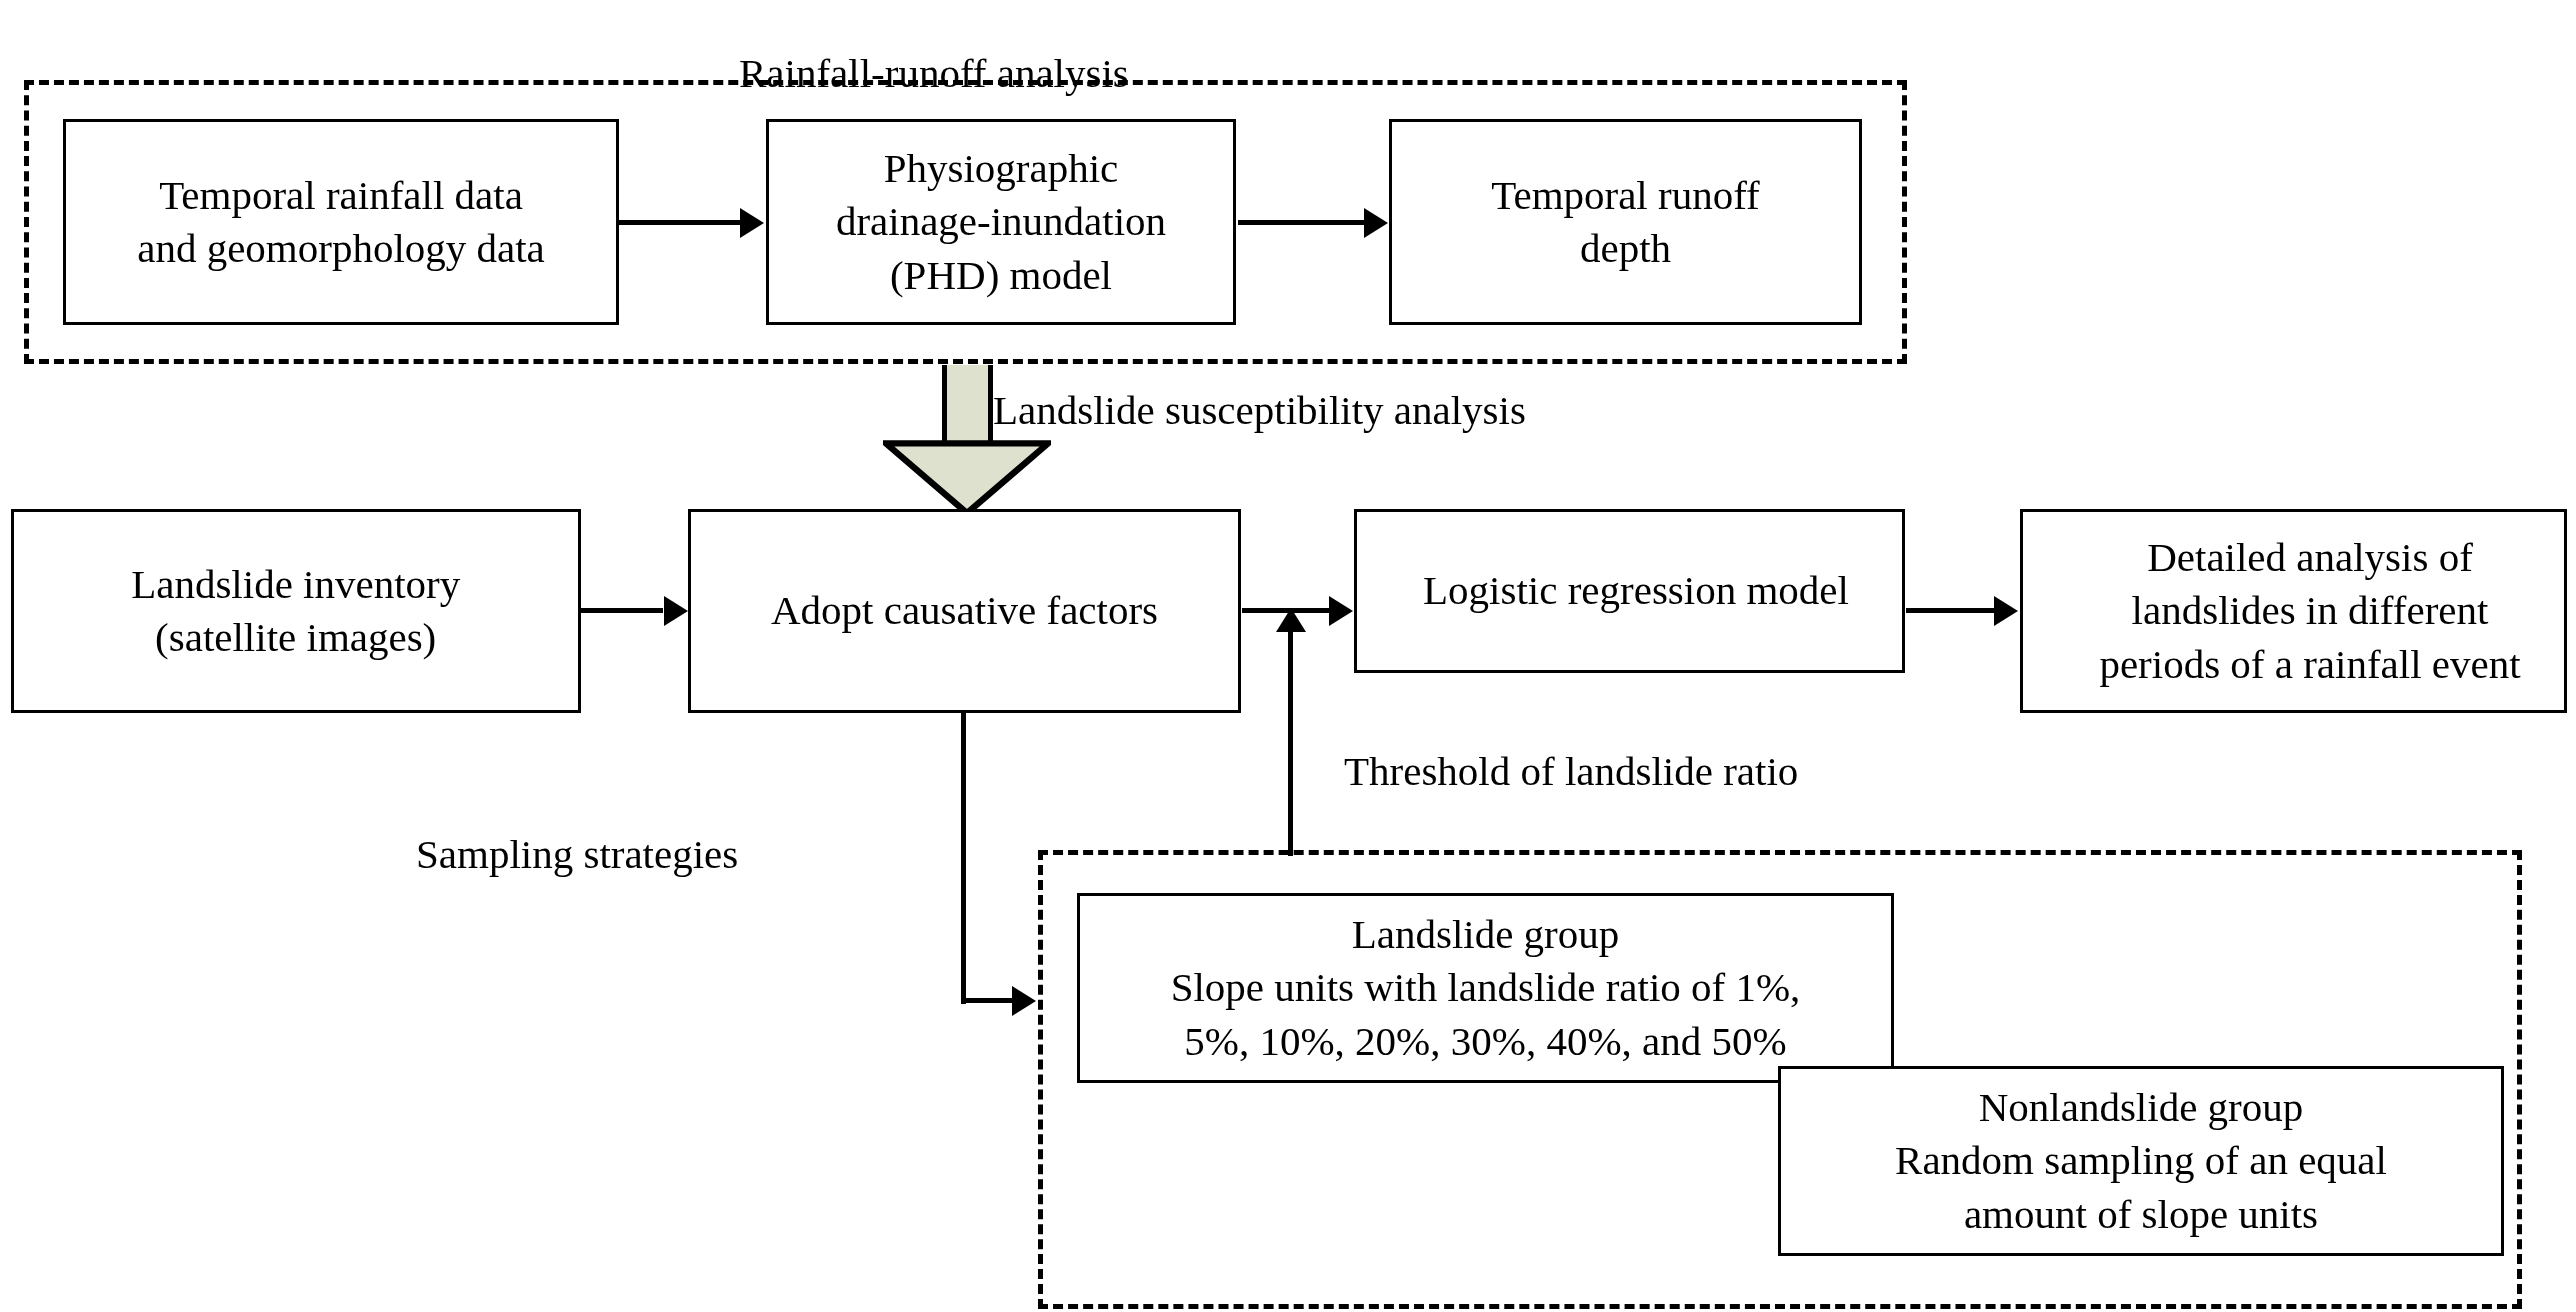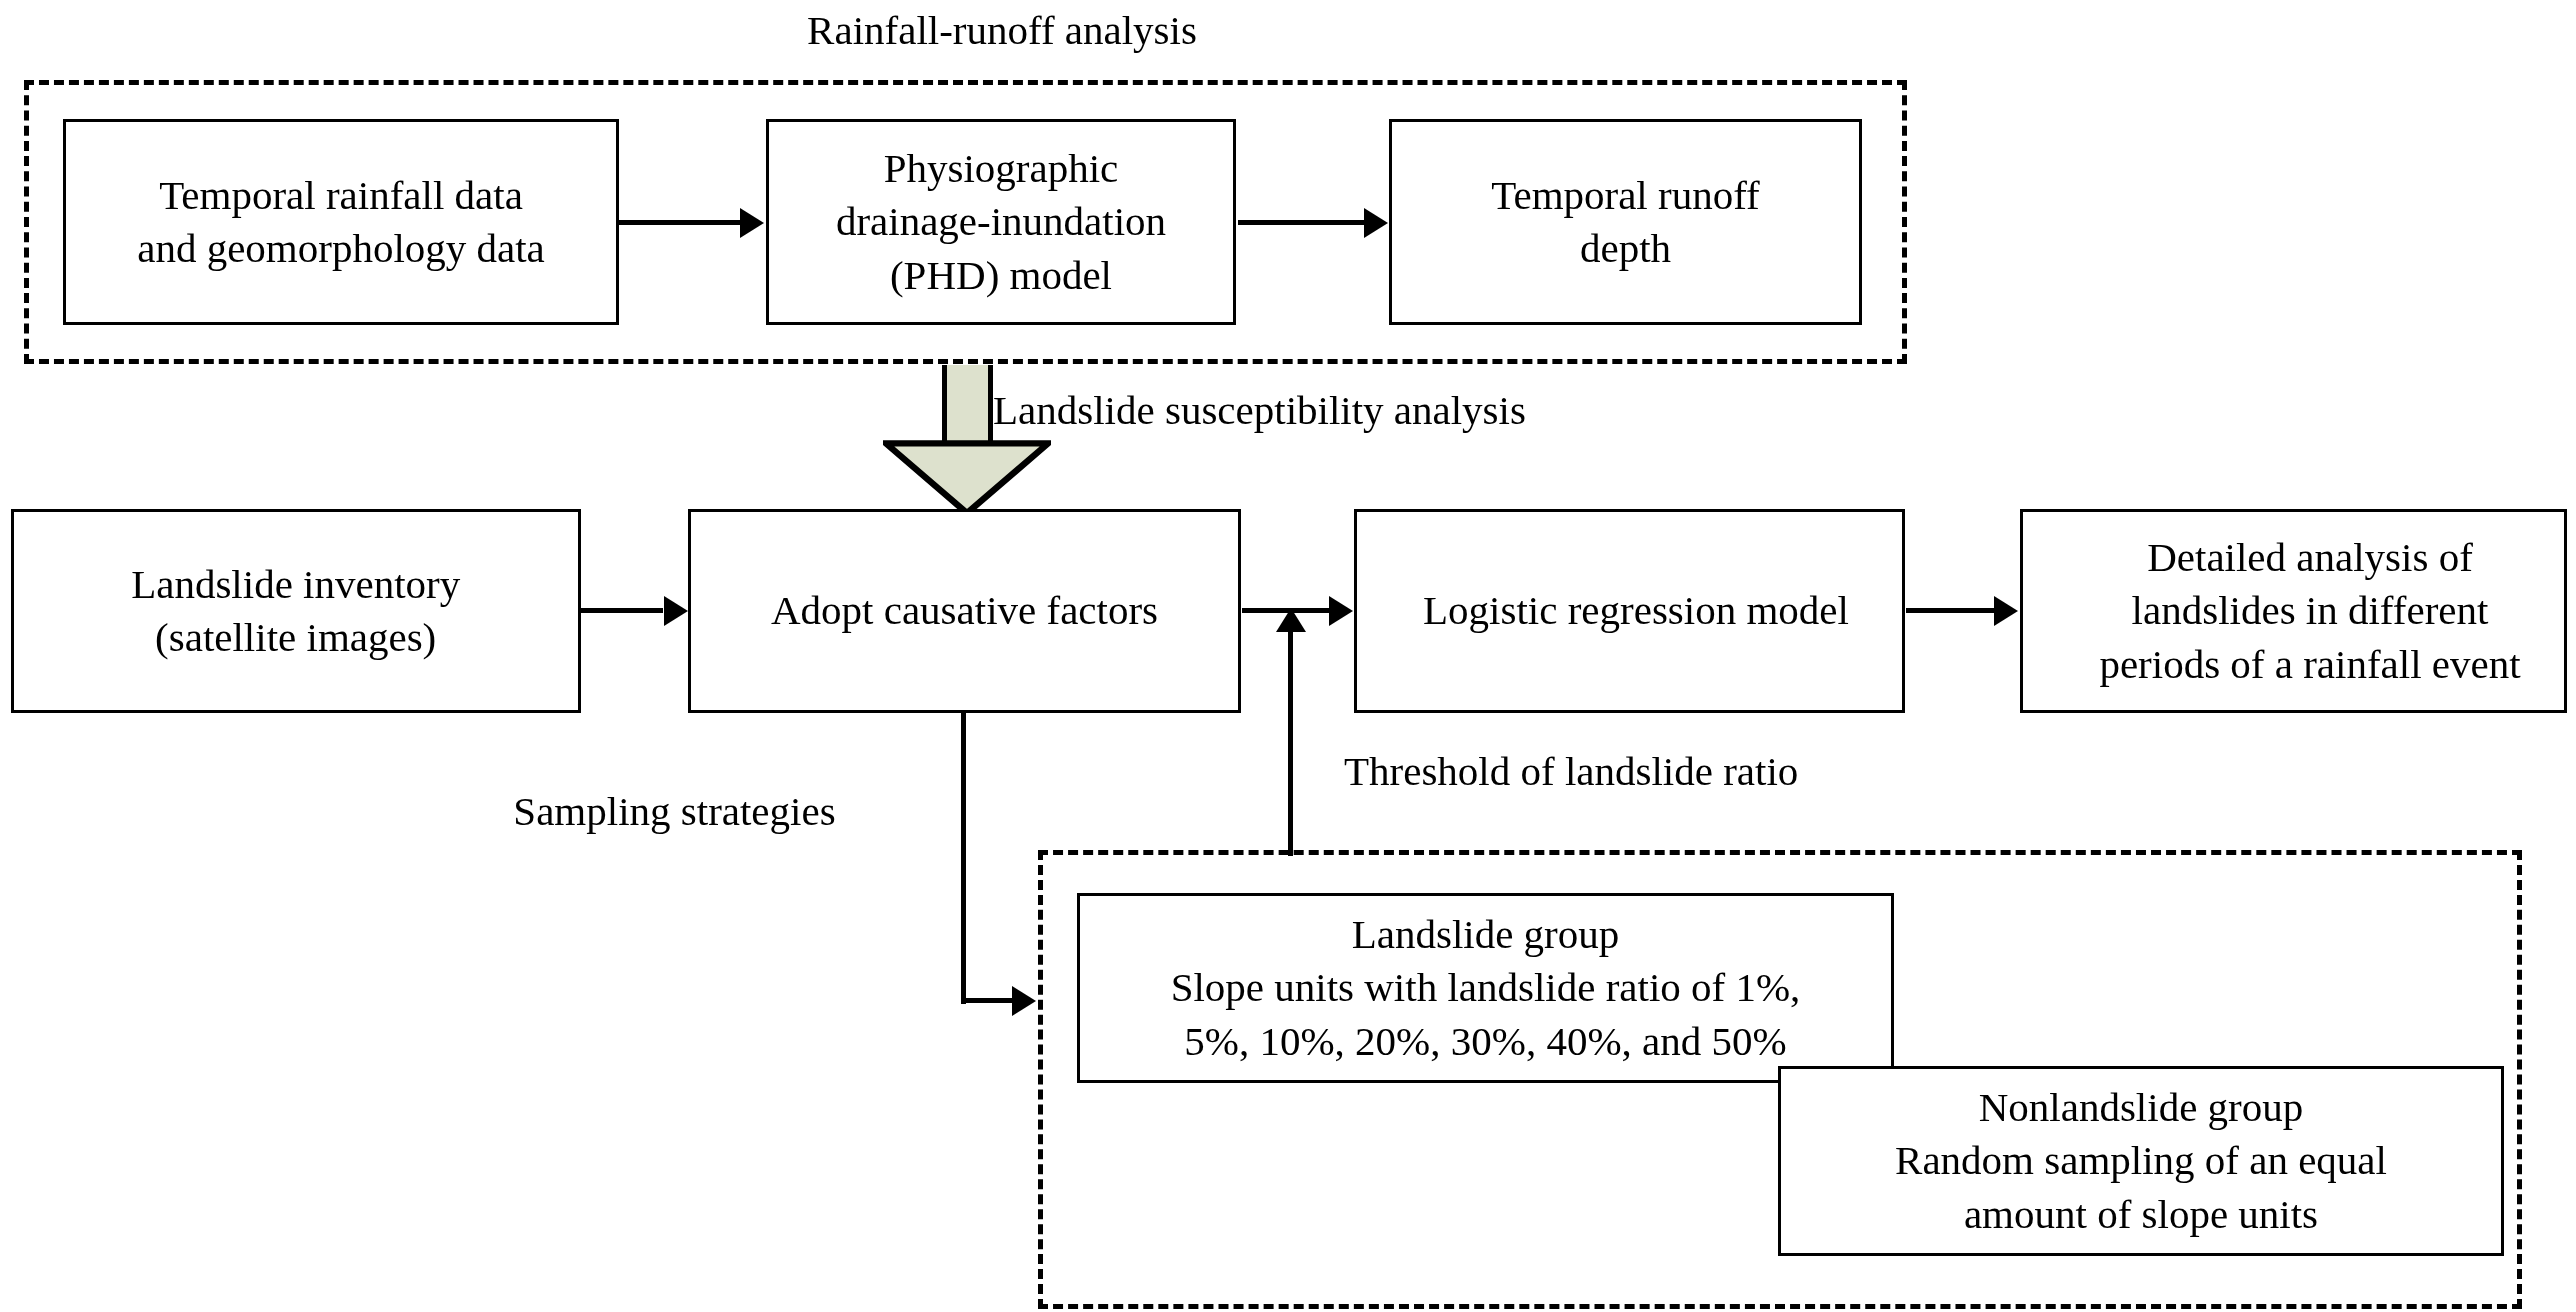--- a/index.html
+++ b/index.html
@@ -31,21 +31,21 @@
     z-index:2;
   }
   .lbl{
     position:absolute;
     font-size:41px;
     line-height:1.30;
     white-space:pre;
     z-index:7;
     background:transparent;
   }
-  .lbl.center{text-align:center;}
+  .lbl.center{text-align:left;margin-top:43px;}
   
   .hline{position:absolute;background:#000;height:5px;z-index:5;}
   .vline{position:absolute;background:#000;width:5px;z-index:5;}
   .arrowR{
     position:absolute;width:0;height:0;z-index:5;
     border-top:15px solid transparent;
     border-bottom:15px solid transparent;
     border-left:24px solid #000;
   }
   .arrowU{
@@ -105,21 +105,21 @@
   <div class="lbl" style="left:993px;top:384px;">Landslide susceptibility analysis</div>
 
   <div class="box" style="left:10.7px;top:509px;width:570px;height:204px;">
     <span><span>Landslide inventory</span><br><span>(satellite images)</span></span>
   </div>
 
   <div class="box" style="left:688px;top:509px;width:553px;height:204px;">
     <span>Adopt causative factors</span>
   </div>
 
-  <div class="box" style="left:1354px;top:509px;width:551px;height:204px;padding-left:20px;">
+  <div class="box" style="left:1354px;top:509px;width:551px;height:164px;padding-left:20px;">
     <span>Logistic regression model</span>
   </div>
 
   <div class="box" style="left:2020px;top:509px;width:547px;height:204px;padding-left:40px;">
     <span><span>Detailed analysis of</span><br><span>landslides in different</span><br><span>periods of a rainfall event</span></span>
   </div>
 
   <div class="hline" style="left:581px;top:608px;width:82px;"></div>
   <div class="arrowR" style="left:664px;top:596px;"></div>
 

